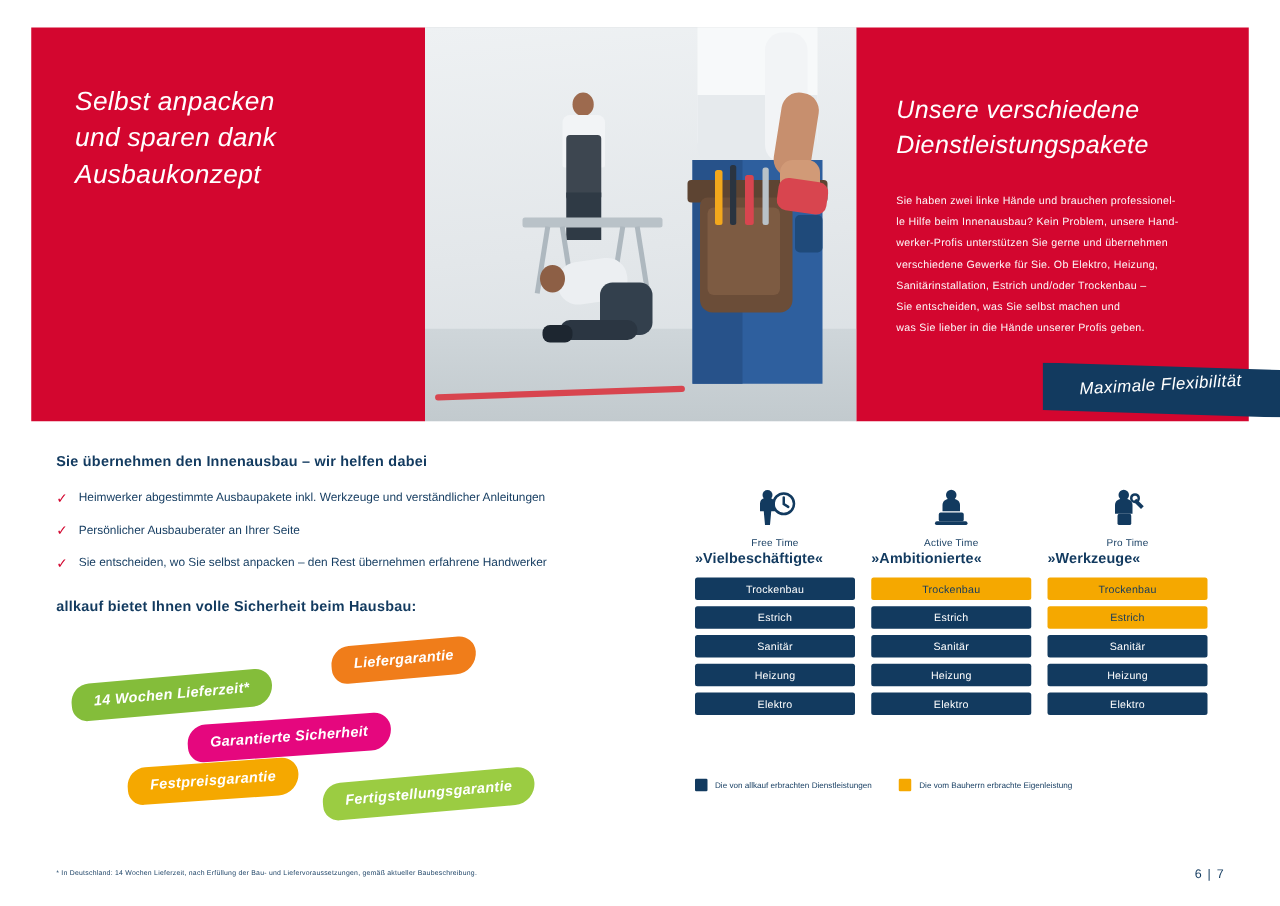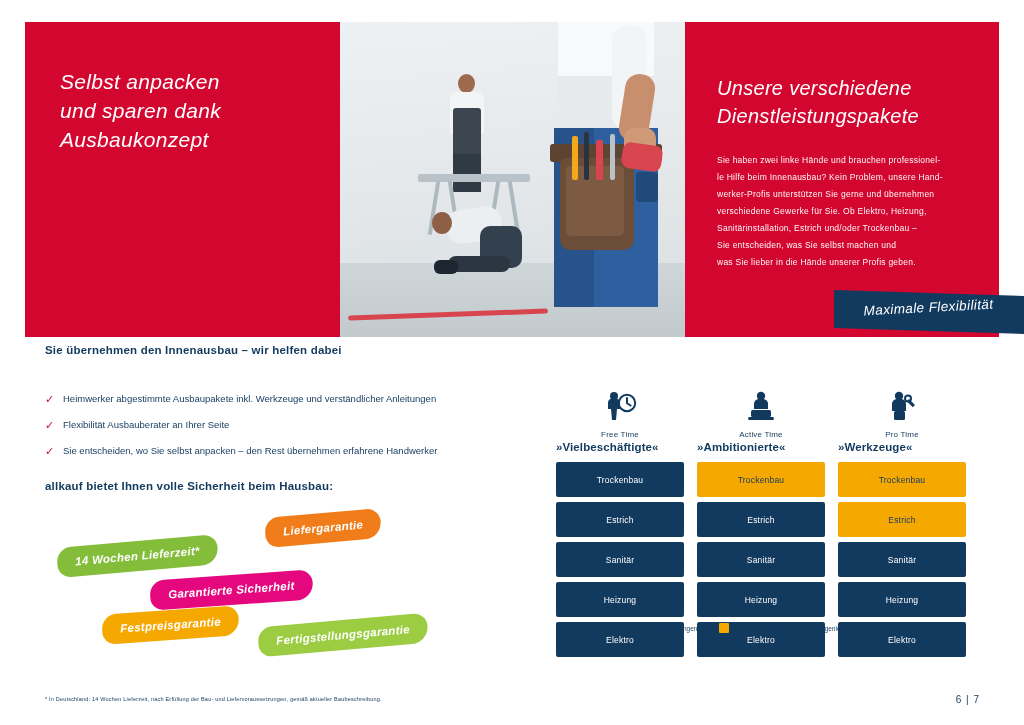--- a/index.html
+++ b/index.html
@@ -282,21 +282,21 @@
   }
 
   
   .sec-title {
     position: absolute;
     font-size: 11.5px;
     font-weight: 700;
     color: #123a5f;
     letter-spacing: 0.2px;
   }
-  #t1 { left: 45px; top: 344px; }
+  #t1 { left: 45px; top: 364px; }
   #t2 { left: 45px; top: 480px; }
 
   .check-list {
     position: absolute;
     left: 45px;
     top: 392px;
     width: 480px;
   }
   .check-row {
     display: flex;
@@ -388,21 +388,21 @@
   }
   .pkg-name {
     font-size: 11.5px;
     font-weight: 700;
     color: #123a5f;
     margin-top: 2px;
     margin-bottom: 9px;
     letter-spacing: 0.1px;
   }
   .row {
-    height: 35px;
+    height: 18px;
     margin-bottom: 5px;
     border-radius: 2px;
     display: flex;
     align-items: center;
     justify-content: center;
     font-size: 8.5px;
     color: #fff;
     letter-spacing: 0.2px;
   }
   .row.blue { background: #123a5f; }
@@ -526,21 +526,21 @@
 
   <div class="sec-title" id="t1">Sie übernehmen den Innenausbau – wir helfen dabei</div>
 
   <div class="check-list">
     <div class="check-row">
       <div class="check-mark">✓</div>
       <div class="check-text">Heimwerker abgestimmte Ausbaupakete inkl. Werkzeuge und verständlicher Anleitungen</div>
     </div>
     <div class="check-row">
       <div class="check-mark">✓</div>
-      <div class="check-text">Flexibilität Ausbauberater an Ihrer Seite</div>
+      <div class="check-text">Persönlicher Ausbauberater an Ihrer Seite</div>
     </div>
     <div class="check-row">
       <div class="check-mark">✓</div>
       <div class="check-text">Sie entscheiden, wo Sie selbst anpacken – den Rest übernehmen erfahrene Handwerker</div>
     </div>
   </div>
 
   <div class="sec-title" id="t2">allkauf bietet Ihnen volle Sicherheit beim Hausbau:</div>
 
   <div class="stickers">

